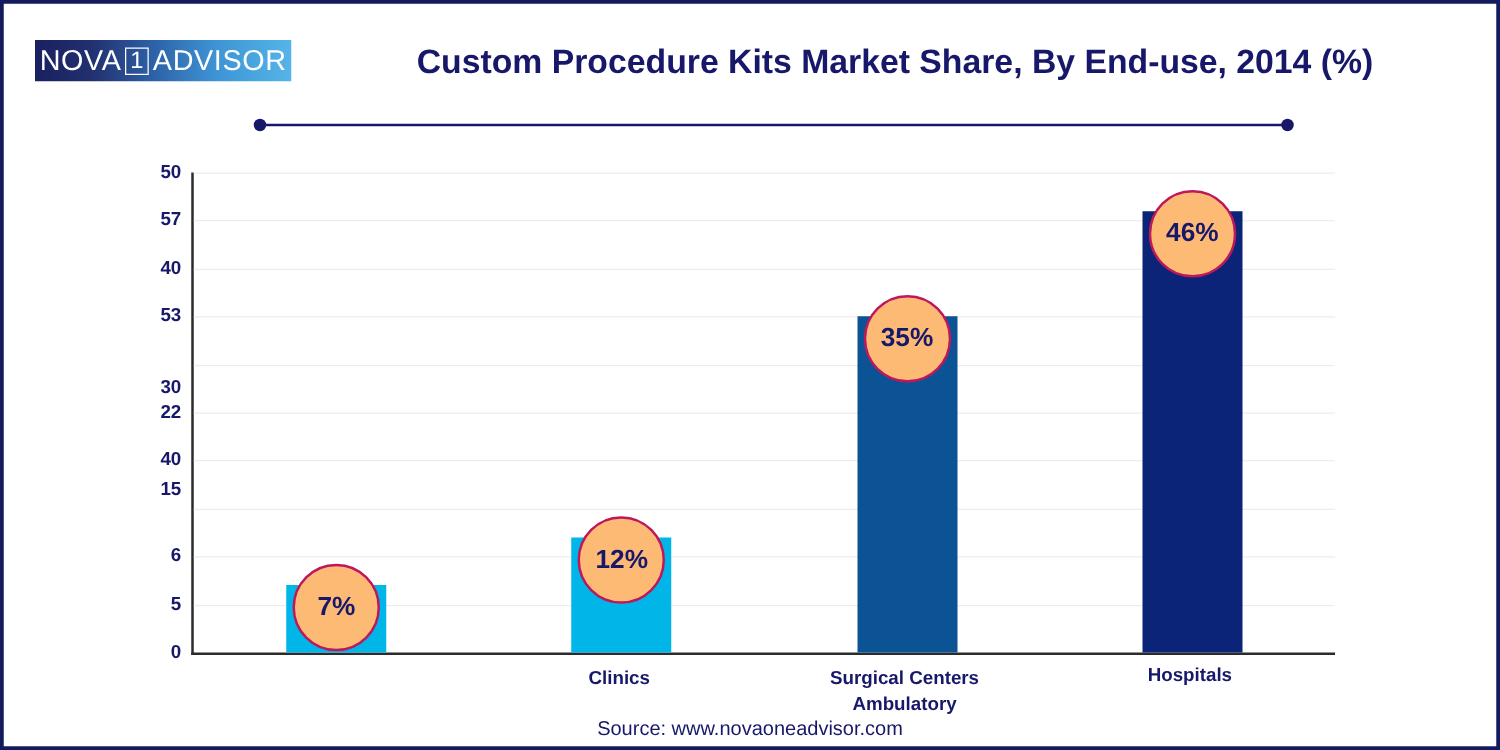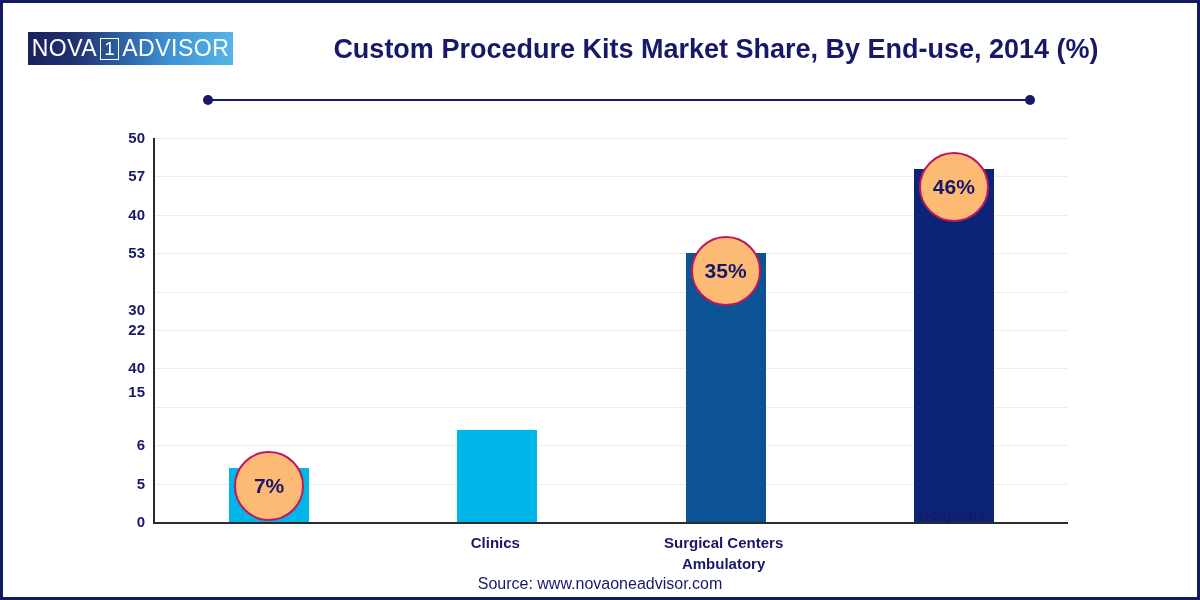--- a/index.html
+++ b/index.html
@@ -237,29 +237,30 @@
         <div class="gridline" style="top: 115.2px;"></div>
         <div class="gridline" style="top: 76.8px;"></div>
         <div class="gridline" style="top: 38.4px;"></div>
         <div class="gridline" style="top: 0px;"></div>
         <div class="bar" style="left: 74.125px; width: 80px; height: 53.76px; background: rgb(0, 181, 232);"></div>
         <div class="bar" style="left: 302.375px; width: 80px; height: 92.16px; background: rgb(0, 181, 232);"></div>
         <div class="bar" style="left: 530.625px; width: 80px; height: 268.8px; background: rgb(11, 83, 148);"></div>
         <div class="bar" style="left: 758.875px; width: 80px; height: 353.28px; background: rgb(11, 36, 119);"></div>
       </div>
   <div class="bubble" style="left: 231.125px; top: 448.24px;">7%</div>
+      <div class="bubble" style="left: 459.375px; top: 409.84px;">12%</div>
       <div class="xlabel" style="left: 378.25px; width: 228.25px; top: 529px;">
         <div>Clinics</div>
       </div>
       <div class="bubble" style="left: 687.625px; top: 233.2px;">35%</div>
       <div class="xlabel" style="left: 606.5px; width: 228.25px; top: 529px;">
         <div>Surgical Centers</div>
         <div>Ambulatory</div>
       </div>
       <div class="bubble" style="left: 915.875px; top: 148.72px;">46%</div>
-      <div class="xlabel" style="left: 834.75px; width: 228.25px; top: 501px;">
+      <div class="xlabel" style="left: 834.75px; width: 228.25px; top: 527px;">
         <div>Hospitals</div>
       </div>
     </div>
 
   <div id="source">Source: www.novaoneadvisor.com</div>
 
 </div>
 
 </body></html>

